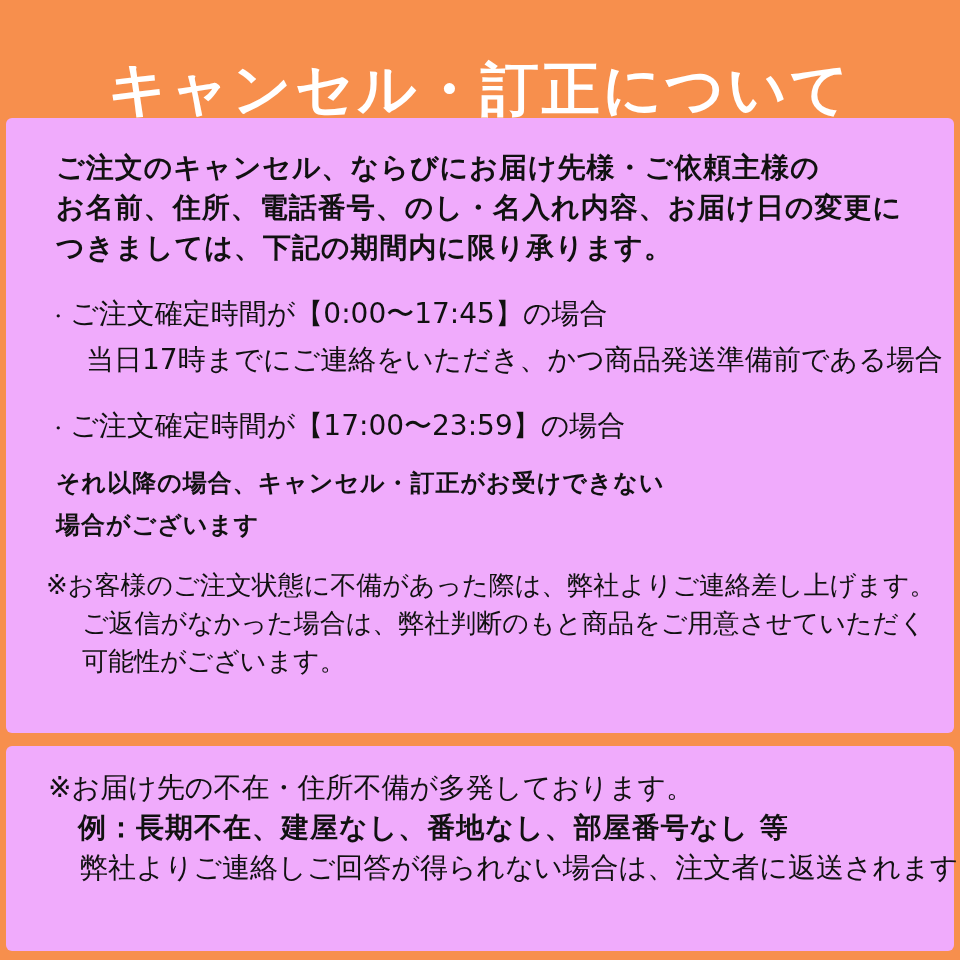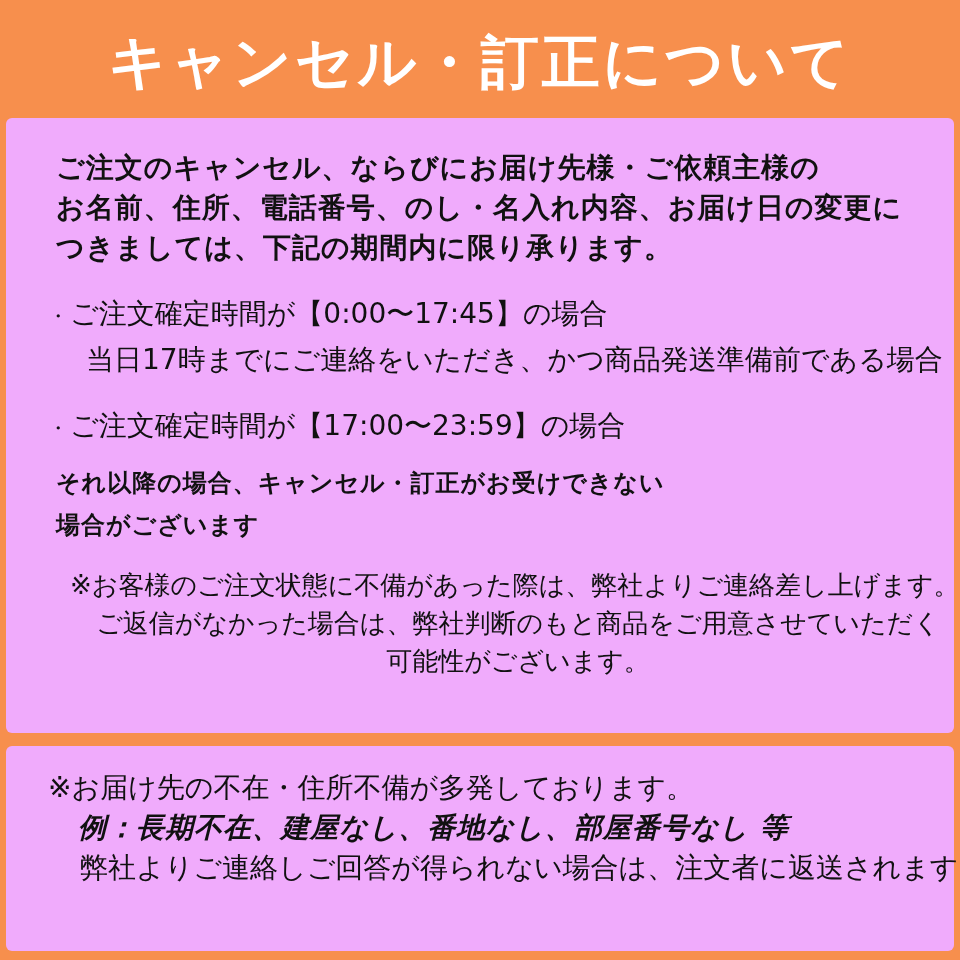--- a/index.html
+++ b/index.html
@@ -14,21 +14,21 @@
     background: #F78F4D;
     display: flex;
     flex-direction: column;
     overflow: hidden;
   }
   
   .header-band {
     height: 118px;
     flex: 0 0 118px;
     display: flex;
-    align-items: center;
+    align-items: flex-end;
     justify-content: center;
   }
   .page-title {
     color: #FFFFFF;
     font-size: 58px;
     font-weight: 900;
     letter-spacing: 3px;
     white-space: nowrap;
     line-height: 1;
     padding-top: 6px;
@@ -80,35 +80,34 @@
     font-weight: 900;
     line-height: 42px;
     letter-spacing: 1px;
   }
   .note {
     margin: 20px 0 0 40px;
     font-size: 26px;
     line-height: 38px;
     font-weight: 400;
   }
-  .note .n-line1 { white-space: nowrap; margin-left: 24px; }
-  .note .n-indent { margin-left: 36px; white-space: nowrap; text-align: center; }
+  .note .n-line1 { white-space: nowrap; }
+  .note .n-indent { margin-left: 36px; white-space: nowrap; }
   
   .delivery-content {
     padding: 22px 0 0 42px;
     font-size: 28px;
     line-height: 40px;
   }
   .delivery-content .d-line1 { white-space: nowrap; font-weight: 400; }
   .delivery-content .d-example {
     margin-left: 30px;
     font-weight: 900;
     letter-spacing: 1px;
     white-space: nowrap;
-    font-style: italic;
   }
   .delivery-content .d-line3 {
     margin-left: 32px;
     font-weight: 400;
     white-space: nowrap;
   }
 </style>
 </head>
 <body>
 

